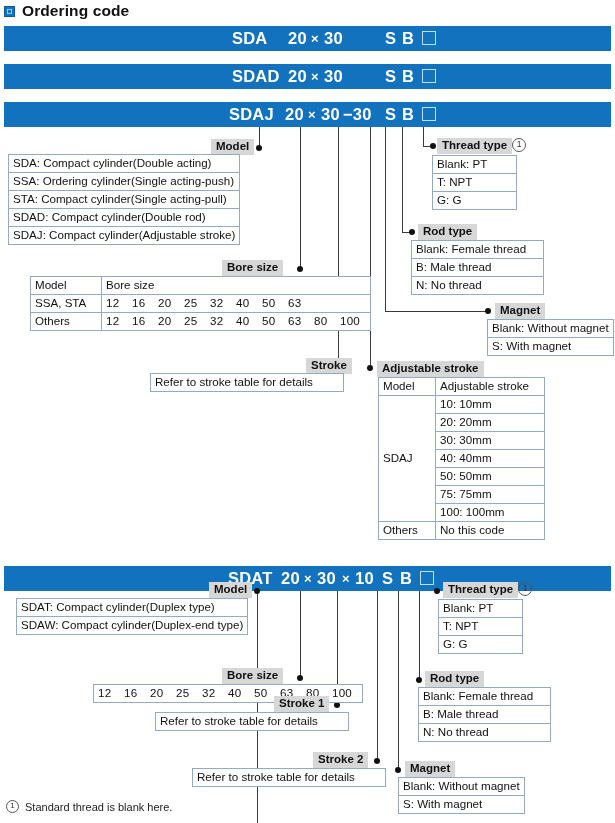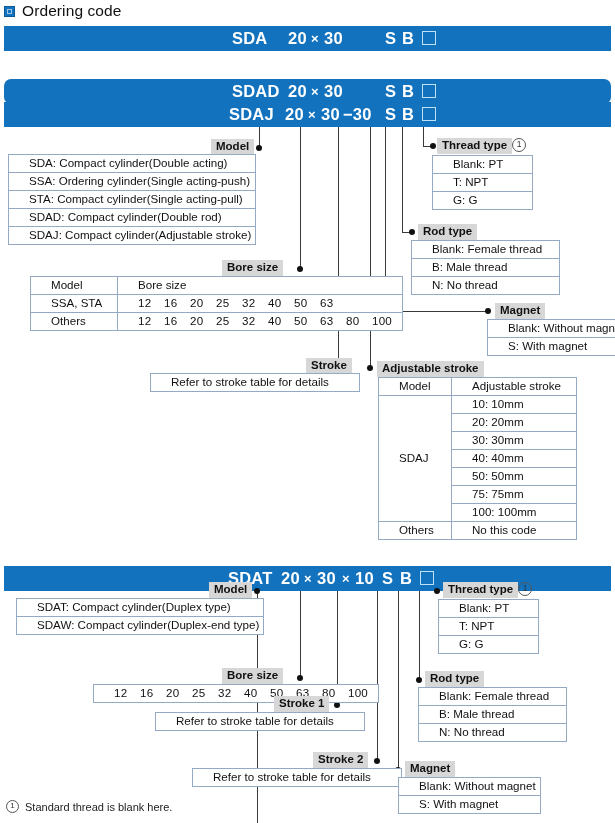--- a/index.html
+++ b/index.html
@@ -10,21 +10,21 @@
   }
   .abs{position:absolute;}
 
   
   #title-row{left:4px;top:2px;display:flex;align-items:center;gap:7px;}
   #title-icon{
     width:11px;height:11px;background:#1272bd;
     box-shadow:inset 0 0 0 2px #1272bd, inset 0 0 0 3px #9ec7e8;
     border:1px solid #0d5a96;box-sizing:border-box;
   }
-  #title-text{font-size:15.5px;font-weight:normal;letter-spacing:.1px;color:#111;}
+  #title-text{font-size:15.5px;font-weight:bold;letter-spacing:.1px;color:#111;}
 
   
   .codebar{
     left:4px;width:607px;height:25px;background:#1272bd;
     box-sizing:border-box;
   }
   .codebar .inner{
     position:absolute;left:0;top:0;width:100%;height:100%;
     display:flex;align-items:center;color:#fff;
     font-size:16.5px;font-weight:bold;letter-spacing:.2px;
@@ -50,21 +50,21 @@
   .circnum{
     width:12px;height:12px;border:1px solid #555;border-radius:50%;
     font-size:8.5px;line-height:11px;text-align:center;color:#333;
     font-weight:normal;
   }
 
   
   table.dt{border-collapse:collapse;background:#fff;}
   table.dt td{
     border:1px solid #93a9c4;font-size:11.6px;color:#111;
-    padding:1px 4px 2px 20px;line-height:14px;white-space:nowrap;
+    padding:1px 4px 2px 4px;line-height:14px;white-space:nowrap;
     background:#fff;
   }
   td.vmid{vertical-align:middle;text-align:left;}
   .bore-nums{letter-spacing:.2px;}
   .bore-nums span{display:inline-block;width:26px;text-align:left;}
 
   
   #footnote{left:6px;top:800px;display:flex;align-items:center;gap:6px;}
   #footnote .circnum{width:11px;height:11px;line-height:10px;font-size:8px;}
   #footnote-text{font-size:11px;color:#222;}
@@ -82,21 +82,21 @@
     <span class="seg abs" style="left:228px;">SDA</span>
     <span class="seg abs" style="left:284px;">20</span>
     <span class="seg abs" style="left:307px;font-size:13px;">×</span>
     <span class="seg abs" style="left:320px;">30</span>
     <span class="seg abs" style="left:381px;">S</span>
     <span class="seg abs" style="left:398px;">B</span>
     <span class="sqbox abs" style="left:418px;top:5px;"></span>
   </div>
 </div>
 
-<div class="abs codebar" style="top:79px;border-radius:7px;">
+<div class="abs codebar" style="top:64px;">
   <div class="inner">
     <span class="seg abs" style="left:228px;">SDAD</span>
     <span class="seg abs" style="left:284px;">20</span>
     <span class="seg abs" style="left:307px;font-size:13px;">×</span>
     <span class="seg abs" style="left:320px;">30</span>
     <span class="seg abs" style="left:381px;">S</span>
     <span class="seg abs" style="left:398px;">B</span>
     <span class="sqbox abs" style="left:418px;top:5px;"></span>
   </div>
 </div>

